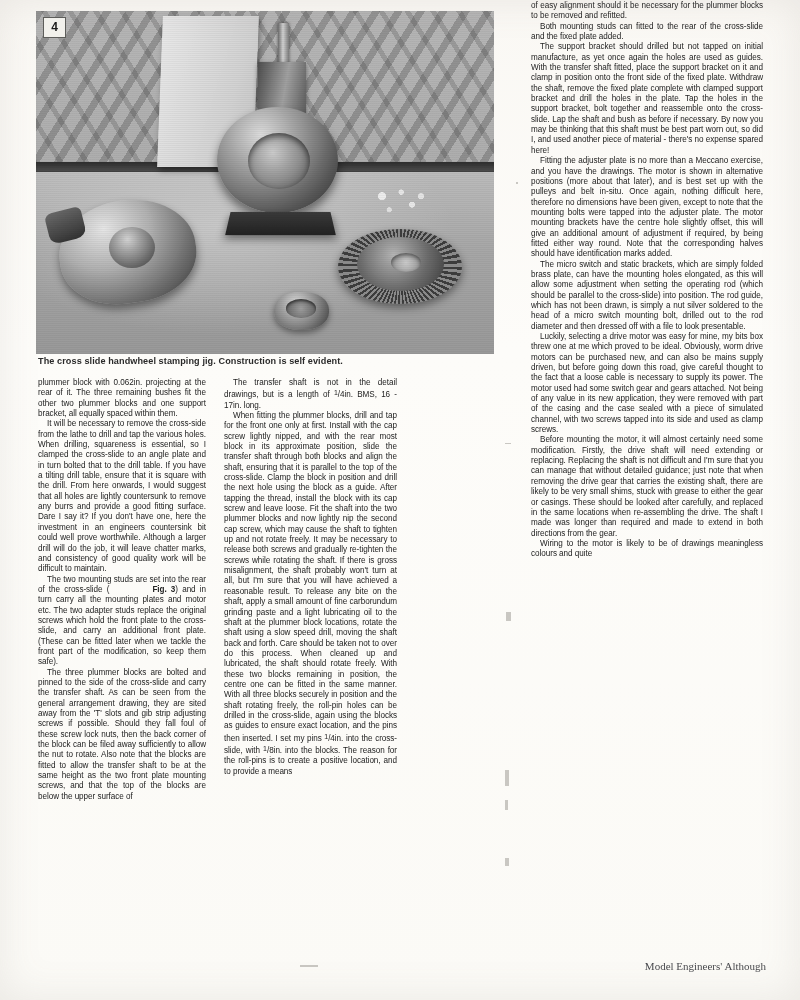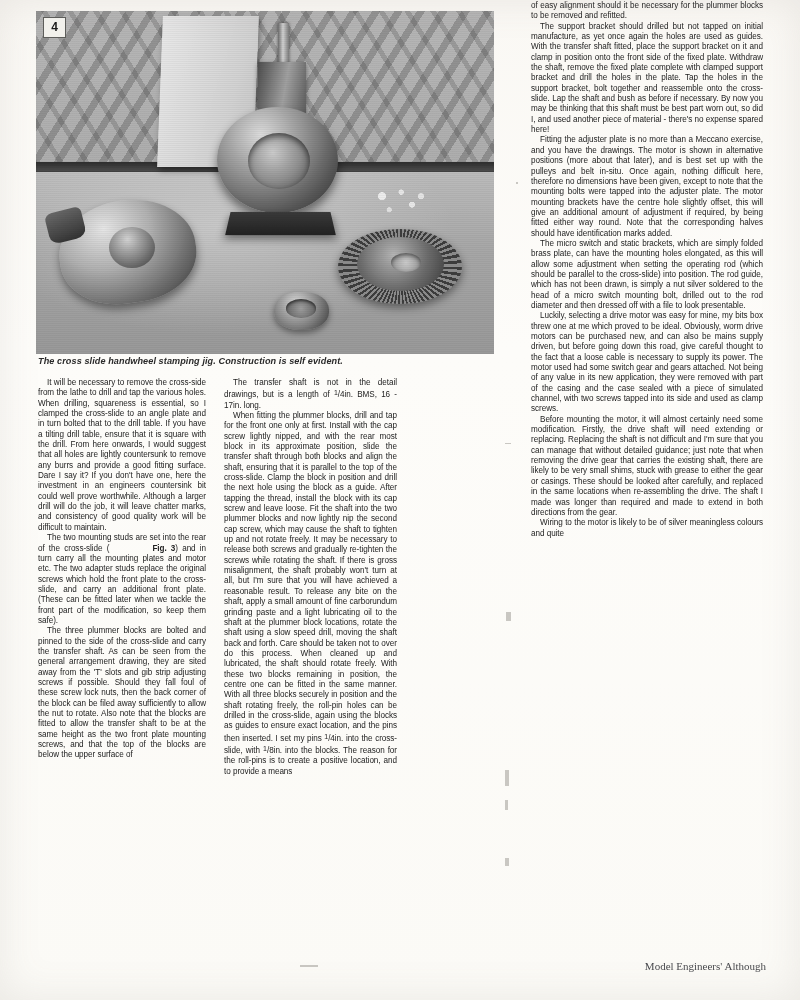--- a/index.html
+++ b/index.html
@@ -217,21 +217,20 @@
     z-index: 5;
   }
 
   
   #caption {
     position: absolute;
     left: 38px;
     top: 356px;
     width: 460px;
     font-size: 9.1px;
-    font-style: italic;
     font-weight: 700;
     color: #2a2a2a;
     letter-spacing: .01em;
   }
 
   
   .col {
     position: absolute;
     font-size: 8.15px;
     line-height: 10.35px;
@@ -313,38 +312,40 @@
       <div class="ph-nut-bore"></div>
       <div class="ph-swarf"></div>
       <div id="photo-grain"></div>
     </div>
     <div id="photo-badge">4</div>
   </div>
 
   <div id="caption">The cross slide handwheel stamping jig. Construction is self evident.</div>
 
   <div class="col" id="col-1">
+    <p class="noindent">plummer block with 0.062in. projecting at the rear of it. The three remaining bushes fit the other two plummer blocks and one support bracket, all equally spaced within them.</p>
     <p>It will be necessary to remove the cross-side from the lathe to drill and tap the various holes. When drilling, squareness is essential, so I clamped the cross-slide to an angle plate and in turn bolted that to the drill table. If you have a tilting drill table, ensure that it is square with the drill. From here onwards, I would suggest that all holes are lightly countersunk to remove any burrs and provide a good fitting surface. Dare I say it? If you don't have one, here the investment in an engineers countersink bit could well prove worthwhile. Although a larger drill will do the job, it will leave chatter marks, and consistency of good quality work will be difficult to maintain.</p>
     <p>The two mounting studs are set into the rear of the cross-slide (<b>Fig. 3</b>) and in turn carry all the mounting plates and motor etc. The two adapter studs replace the original screws which hold the front plate to the cross-slide, and carry an additional front plate. (These can be fitted later when we tackle the front part of the modification, so keep them safe).</p>
     <p>The three plummer blocks are bolted and pinned to the side of the cross-slide and carry the transfer shaft. As can be seen from the general arrangement drawing, they are sited away from the 'T' slots and gib strip adjusting screws if possible. Should they fall foul of these screw lock nuts, then the back corner of the block can be filed away sufficiently to allow the nut to rotate. Also note that the blocks are fitted to allow the transfer shaft to be at the same height as the two front plate mounting screws, and that the top of the blocks are below the upper surface of</p>
   </div>
 
   <div class="col" id="col-2">
     <p>The transfer shaft is not in the detail drawings, but is a length of <span class="frac">1</span>/4in. BMS, 16 - 17in. long.</p>
     <p>When fitting the plummer blocks, drill and tap for the front one only at first. Install with the cap screw lightly nipped, and with the rear most block in its approximate position, slide the transfer shaft through both blocks and align the shaft, ensuring that it is parallel to the top of the cross-slide. Clamp the block in position and drill the next hole using the block as a guide. After tapping the thread, install the block with its cap screw and leave loose. Fit the shaft into the two plummer blocks and now lightly nip the second cap screw, which may cause the shaft to tighten up and not rotate freely. It may be necessary to release both screws and gradually re-tighten the screws while rotating the shaft. If there is gross misalignment, the shaft probably won't turn at all, but I'm sure that you will have achieved a reasonable result. To release any bite on the shaft, apply a small amount of fine carborundum grinding paste and a light lubricating oil to the shaft at the plummer block locations, rotate the shaft using a slow speed drill, moving the shaft back and forth. Care should be taken not to over do this process. When cleaned up and lubricated, the shaft should rotate freely. With these two blocks remaining in position, the centre one can be fitted in the same manner. With all three blocks securely in position and the shaft rotating freely, the roll-pin holes can be drilled in the cross-slide, again using the blocks as guides to ensure exact location, and the pins then inserted. I set my pins <span class="frac">1</span>/4in. into the cross-slide, with <span class="frac">1</span>/8in. into the blocks. The reason for the roll-pins is to create a positive location, and to provide a means</p>
   </div>
 
   <div class="col" id="col-4">
     <p class="noindent">of easy alignment should it be necessary for the plummer blocks to be removed and refitted.</p>
+    <p>Both mounting studs can fitted to the rear of the cross-slide and the fixed plate added.</p>
     <p>The support bracket should drilled but not tapped on initial manufacture, as yet once again the holes are used as guides. With the transfer shaft fitted, place the support bracket on it and clamp in position onto the front side of the fixed plate. Withdraw the shaft, remove the fixed plate complete with clamped support bracket and drill the holes in the plate. Tap the holes in the support bracket, bolt together and reassemble onto the cross-slide. Lap the shaft and bush as before if necessary. By now you may be thinking that this shaft must be best part worn out, so did I, and used another piece of material - there's no expense spared here!</p>
     <p>Fitting the adjuster plate is no more than a Meccano exercise, and you have the drawings. The motor is shown in alternative positions (more about that later), and is best set up with the pulleys and belt in-situ. Once again, nothing difficult here, therefore no dimensions have been given, except to note that the mounting bolts were tapped into the adjuster plate. The motor mounting brackets have the centre hole slightly offset, this will give an additional amount of adjustment if required, by being fitted either way round. Note that the corresponding halves should have identification marks added.</p>
     <p>The micro switch and static brackets, which are simply folded brass plate, can have the mounting holes elongated, as this will allow some adjustment when setting the operating rod (which should be parallel to the cross-slide) into position. The rod guide, which has not been drawn, is simply a nut silver soldered to the head of a micro switch mounting bolt, drilled out to the rod diameter and then dressed off with a file to look presentable.</p>
     <p>Luckily, selecting a drive motor was easy for mine, my bits box threw one at me which proved to be ideal. Obviously, worm drive motors can be purchased new, and can also be mains supply driven, but before going down this road, give careful thought to the fact that a loose cable is necessary to supply its power. The motor used had some switch gear and gears attached. Not being of any value in its new application, they were removed with part of the casing and the case sealed with a piece of simulated channel, with two screws tapped into its side and used as clamp screws.</p>
     <p>Before mounting the motor, it will almost certainly need some modification. Firstly, the drive shaft will need extending or replacing. Replacing the shaft is not difficult and I'm sure that you can manage that without detailed guidance; just note that when removing the drive gear that carries the existing shaft, there are likely to be very small shims, stuck with grease to either the gear or casings. These should be looked after carefully, and replaced in the same locations when re-assembling the drive. The shaft I made was longer than required and made to extend in both directions from the gear.</p>
-    <p>Wiring to the motor is likely to be of silver meaningless colours and quite</p>
+    <p>Wiring to the motor is likely to be of drawings meaningless colours and quite</p>
   </div>
 
   <span class="scan-tick" style="left:516px; top:182px; width:2px; height:2px;"></span>
   <span class="scan-tick" style="left:505px; top:443px; width:6px; height:1px;"></span>
   <span class="scan-tick" style="left:506px; top:612px; width:5px; height:9px;"></span>
   <span class="scan-tick" style="left:505px; top:770px; width:4px; height:16px;"></span>
   <span class="scan-tick" style="left:505px; top:800px; width:3px; height:10px;"></span>
   <span class="scan-tick" style="left:505px; top:858px; width:4px; height:8px;"></span>
   <span class="scan-tick" style="left:300px; top:965px; width:18px; height:2px;"></span>
 

